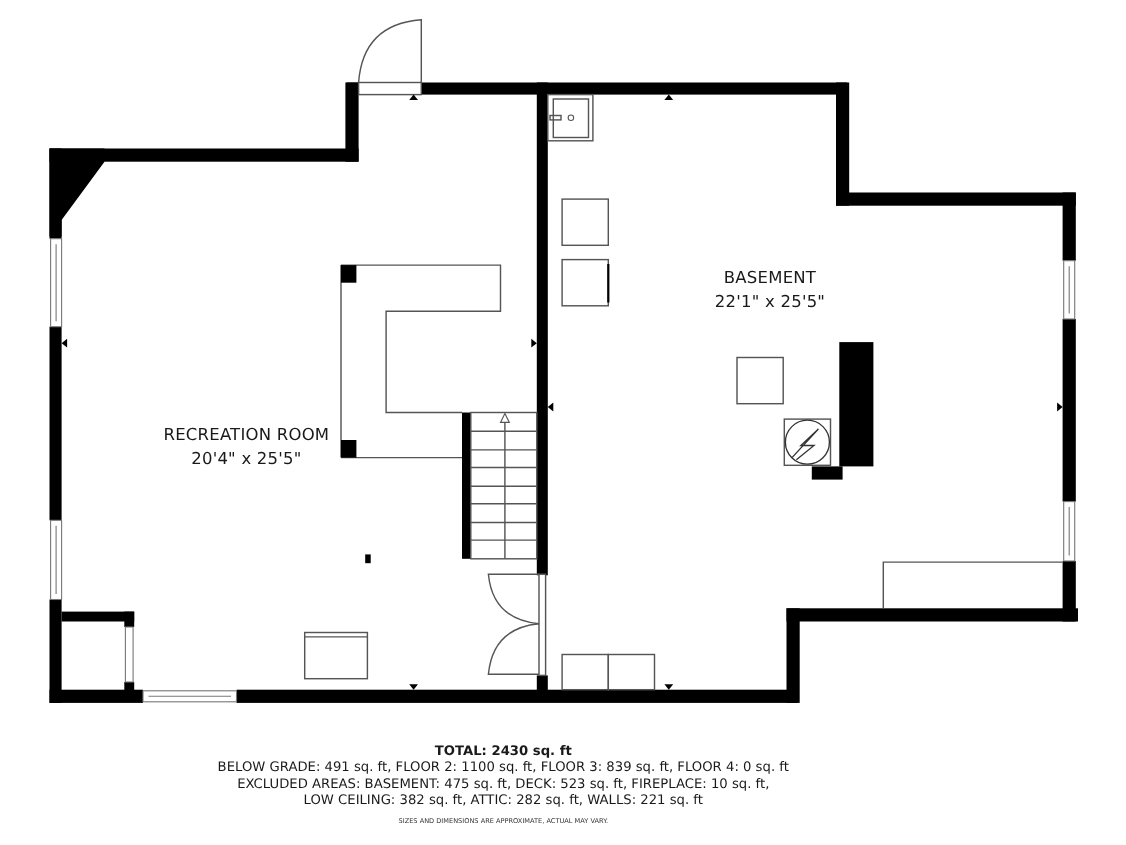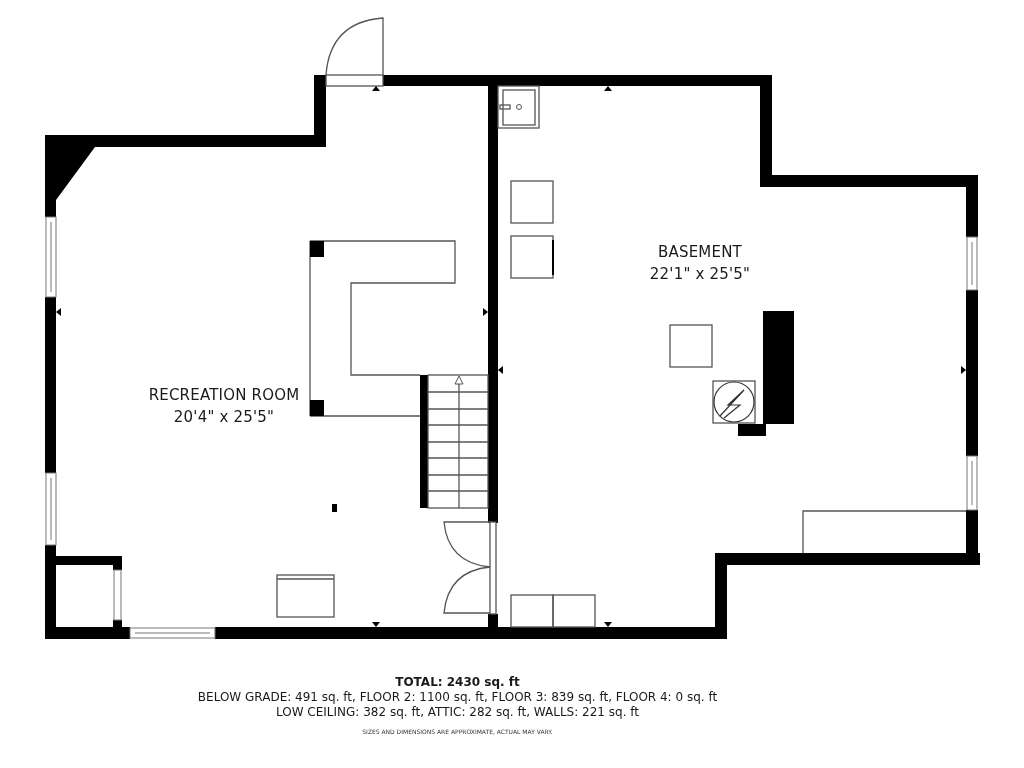--- a/index.html
+++ b/index.html
@@ -162,15 +162,16 @@
   <span>20'4" x 25'5"</span>
 </div>
 <div class="room-label" style="left:600px; top:241px; width:200px;">
   <span>BASEMENT</span>
   <span>22'1" x 25'5"</span>
 </div>
 
 <div id="legend">
   <div class="total">TOTAL: 2430 sq. ft</div>
   <div class="line">BELOW GRADE: 491 sq. ft, FLOOR 2: 1100 sq. ft, FLOOR 3: 839 sq. ft, FLOOR 4: 0 sq. ft</div>
+  <div class="line">EXCLUDED AREAS: BASEMENT: 475 sq. ft, DECK: 523 sq. ft, FIREPLACE: 10 sq. ft,</div>
   <div class="line">LOW CEILING: 382 sq. ft, ATTIC: 282 sq. ft, WALLS: 221 sq. ft</div>
   <div class="disclaimer">SIZES AND DIMENSIONS ARE APPROXIMATE, ACTUAL MAY VARY.</div>
 </div>
 
 </body></html>

